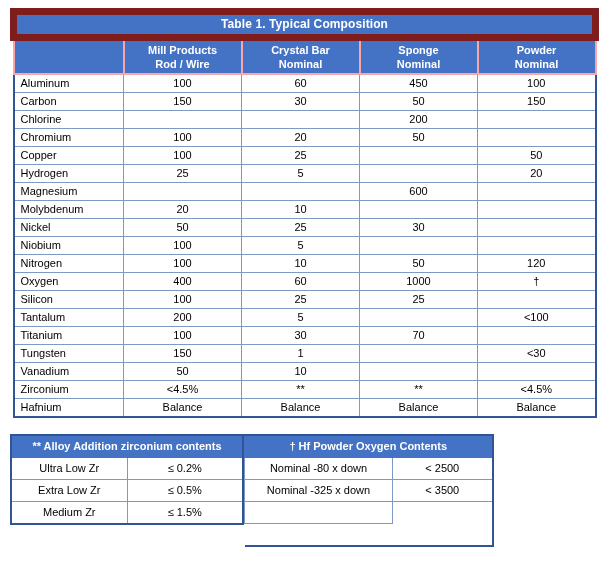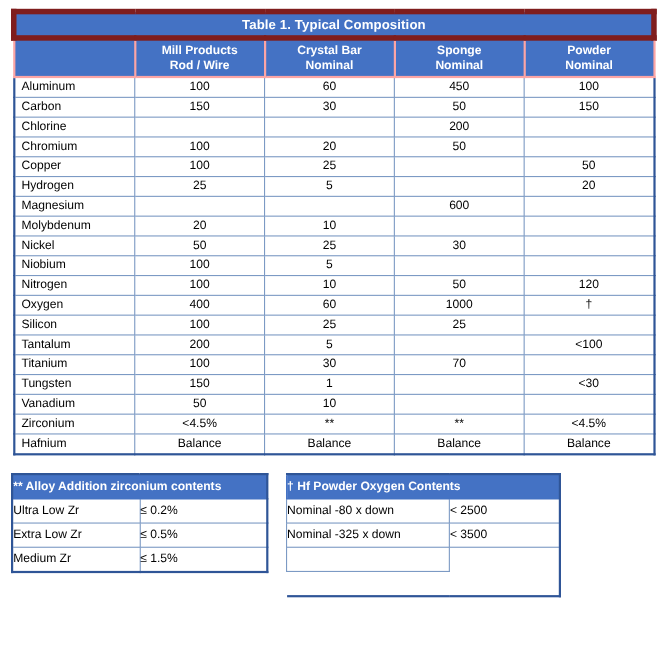--- a/index.html
+++ b/index.html
@@ -42,21 +42,21 @@
     vertical-align: middle;
     background: #ffffff;
   }
   #composition-table .title-cell {
     background: #4472c4;
     color: #ffffff;
     font-weight: bold;
     font-size: 12px;
     height: 19px;
     line-height: 19px;
-    border: 5px solid #7f1d1d;
+    border: 7px solid #7f1d1d;
     letter-spacing: .1px;
   }
   #composition-table .head-cell {
     background: #4472c4;
     color: #ffffff;
     font-weight: bold;
     font-size: 11px;
     height: 30px;
     line-height: 14px;
     border: 2px solid #fca5a5;
@@ -77,27 +77,27 @@
     display: flex;
     align-items: flex-start;
     width: 582px;
   }
   .sub-table {
     border: 2px solid #2f5597;
     border-collapse: collapse;
     table-layout: fixed;
   }
   #alloy-table { width: 232px; }
-  #hf-table    { width: 248px; margin-left: 16px; border-left: none; }
+  #hf-table    { width: 248px; margin-left: 0; border-left: none; }
   .sub-table td, .sub-table th {
     border: 1px solid #7c9ac4;
     height: 21px;
     line-height: 21px;
     font-size: 11px;
-    text-align: left;
+    text-align: center;
     vertical-align: middle;
     padding: 0;
     background: #ffffff;
   }
   .sub-table .sub-head {
     background: #4472c4;
     color: #ffffff;
     font-weight: bold;
     border: 1px solid #4472c4;
     font-size: 11px;

